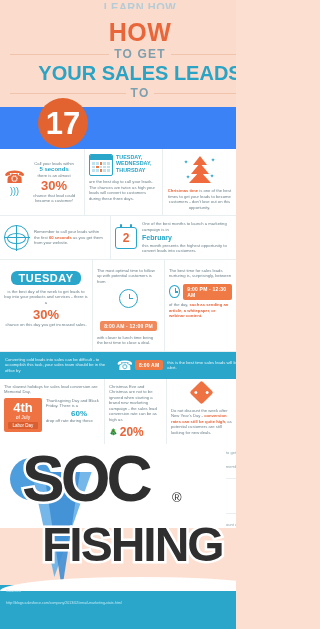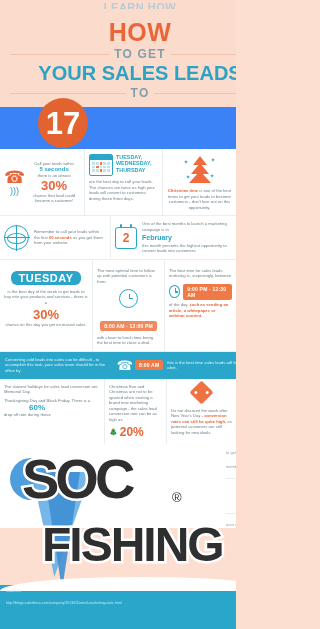--- a/index.html
+++ b/index.html
@@ -118,21 +118,21 @@
     white-space:nowrap;overflow:hidden;text-overflow:clip;width:224px;}
 
   
   .overlay{position:absolute;left:0;top:430px;width:236px;height:199px;pointer-events:none;}
   .ov-bluecircle{position:absolute;left:10px;top:28px;width:42px;height:42px;border-radius:50%;background:#4e9ddd;}
   .ov-cone{position:absolute;left:28px;top:42px;width:0;height:0;
     border-left:30px solid transparent;border-right:30px solid transparent;border-top:105px solid #6fb3e8;
     transform:skewX(-4deg);opacity:.95;}
   .ov-cone2{position:absolute;left:44px;top:42px;width:0;height:0;
     border-left:18px solid transparent;border-right:18px solid transparent;border-top:118px solid #3f8fd4;opacity:.9;}
-  .ov-wordtop{position:absolute;left:22px;top:6px;font-size:56px;font-weight:bold;color:#2f2f2f;
+  .ov-wordtop{position:absolute;left:22px;top:6px;font-size:64px;font-weight:bold;color:#2f2f2f;
     letter-spacing:-4px;line-height:86px;
     -webkit-text-stroke:5px #fff;paint-order:stroke fill;}
   .ov-reg{position:absolute;left:172px;top:60px;font-size:13px;color:#2f2f2f;
     -webkit-text-stroke:3px #fff;paint-order:stroke fill;}
   .ov-wordbot{position:absolute;left:42px;top:90px;font-size:48px;font-weight:bold;color:#2f2f2f;
     letter-spacing:-2px;line-height:50px;
     -webkit-text-stroke:5px #fff;paint-order:stroke fill;}
 
   .rightnote{font-size:4px;line-height:6px;color:#8fa4ad;}
 </style>
@@ -279,20 +279,25 @@
         <span style="color:#fff;font-size:13px;line-height:13px;">☎</span>
         <span class="pill pill-orange">8:00 AM</span>
       </div>
       <div class="t">this is the best time sales leads will be responsive and alert.</div>
     </div>
 
     <div class="row" style="border-bottom:none;">
       <div class="cell" style="width:104px;">
         <div class="txt">The slowest holidays for sales lead conversion are Memorial Day,</div>
         <div style="display:flex;gap:4px;margin-top:3px;align-items:flex-start;">
+          <div class="july">
+            <div class="n">4th</div>
+            <div class="s">of July</div>
+            <div class="l">Labor Day</div>
+          </div>
           <div style="flex:1;">
             <div class="txt">Thanksgiving Day and Black Friday. There is a</div>
             <div class="mid-teal" style="font-size:8px;line-height:9px;padding-left:25px;">60%</div>
             <div class="txt">drop off rate during these</div>
           </div>
         </div>
       </div>
 
       <div class="cell" style="width:62px;">
         <div class="txt">Christmas Eve and Christmas are not to be ignored when starting a brand new marketing campaign - the sales lead conversion rate can be as high as</div>

